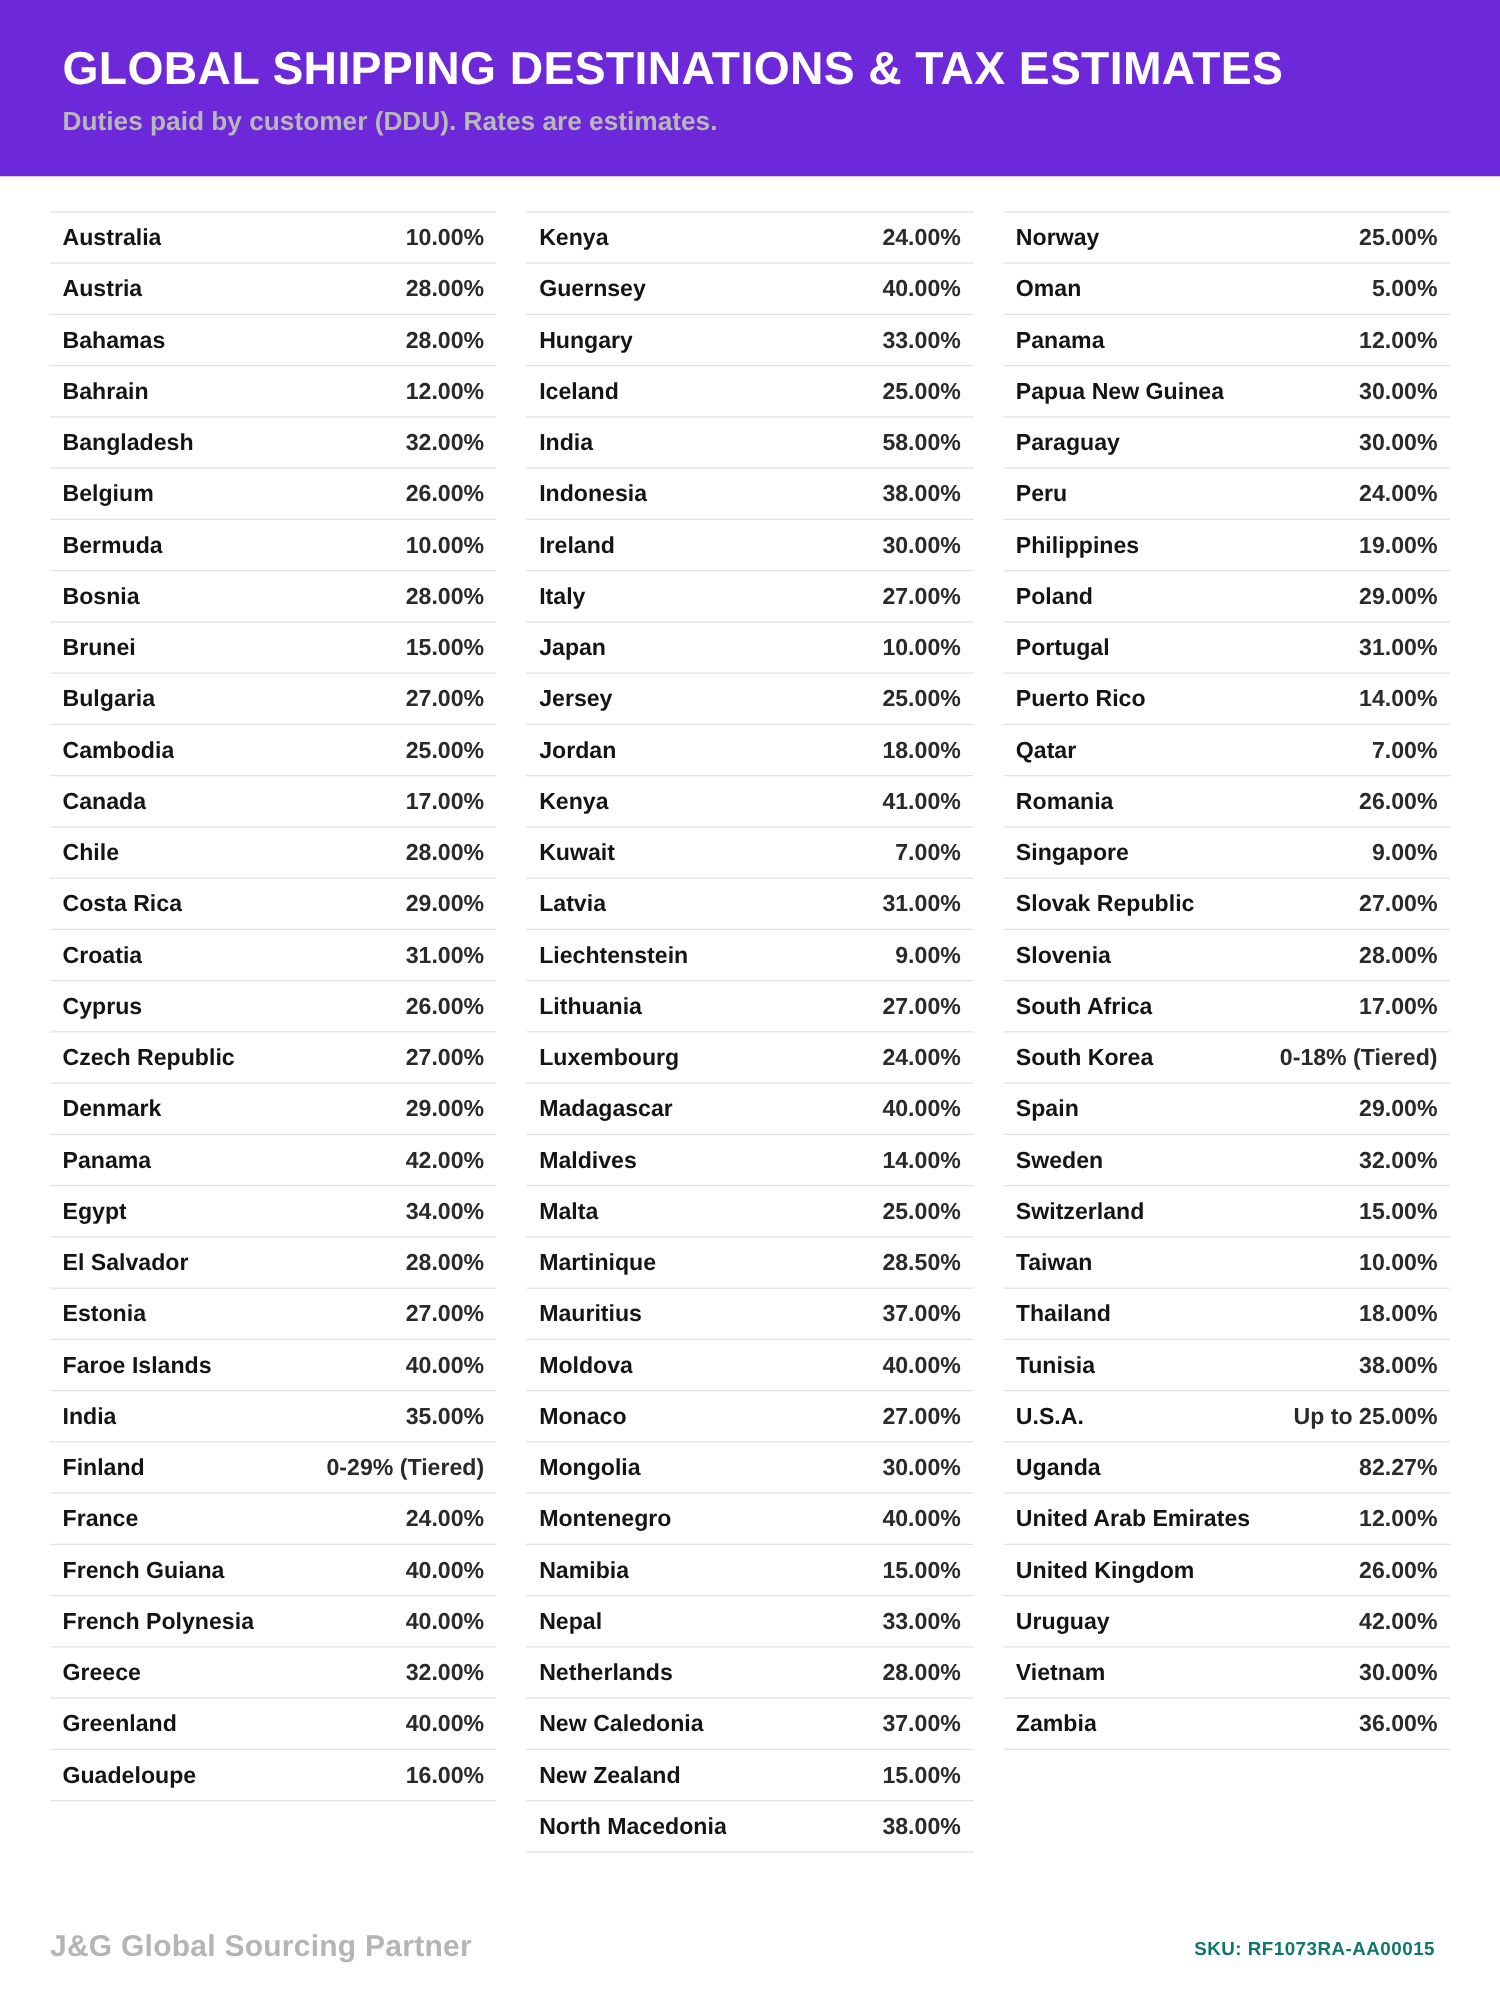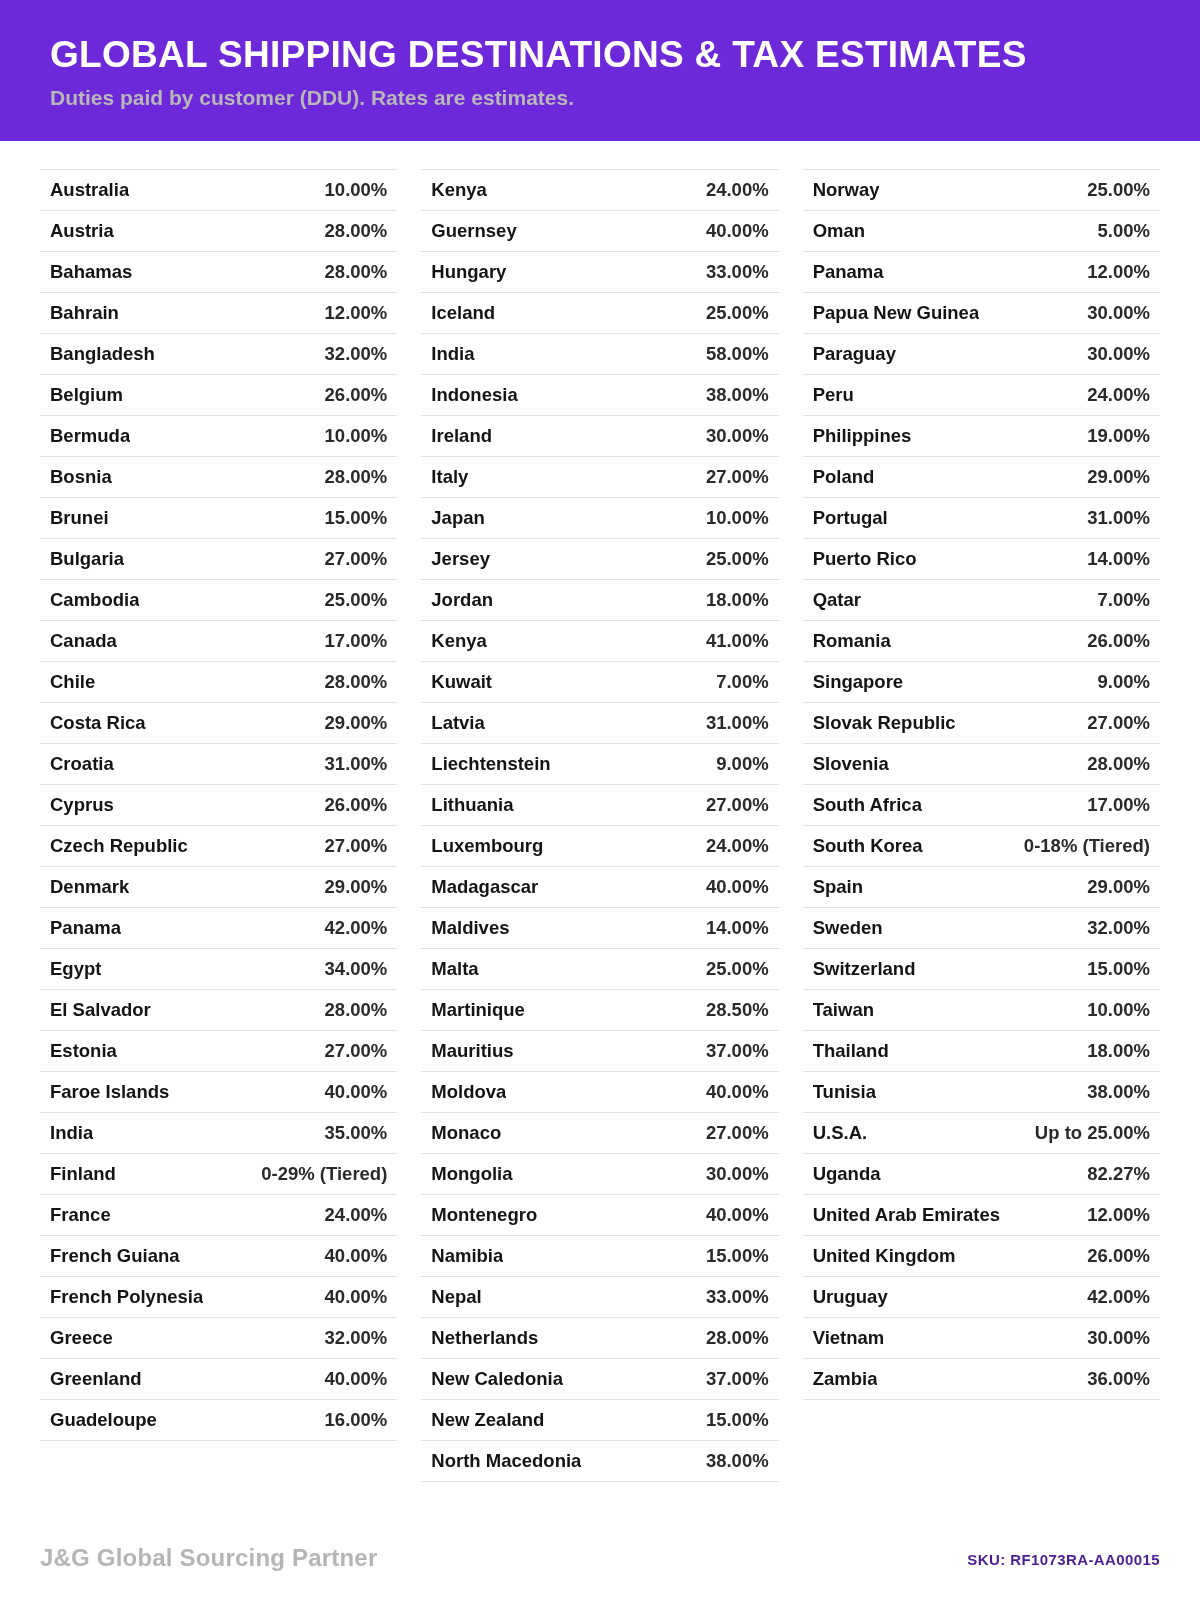--- a/index.html
+++ b/index.html
@@ -77,36 +77,36 @@
     text-overflow: ellipsis;
   }
   .rate {
     font-size: 18.5px;
     font-weight: bold;
     color: #2a2a2a;
     white-space: nowrap;
     text-align: right;
   }
   .footer {
-    padding: 0 40px 28px 40px;
+    padding: 0 52px 28px 40px;
     display: flex;
     justify-content: space-between;
     align-items: flex-end;
     box-sizing: border-box;
   }
   .footer-brand {
     font-size: 24px;
     font-weight: bold;
     color: #b5b5b5;
     letter-spacing: 0.2px;
   }
   .footer-sku {
     font-size: 15px;
     font-weight: bold;
-    color: #4c1d95;
+    color: #0f766e;
     letter-spacing: 0.4px;
     margin-bottom: 4px;
   }
 </style>
 </head>
 <body>
 
 <div class="page">
 
   <div class="header">

